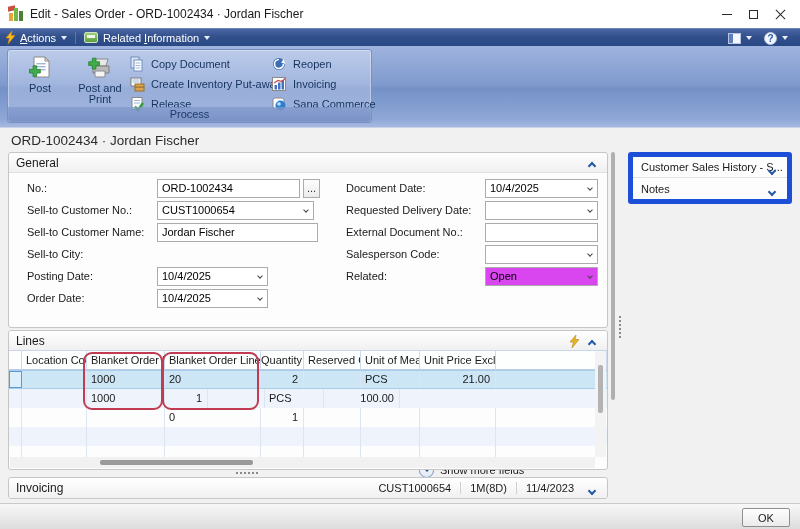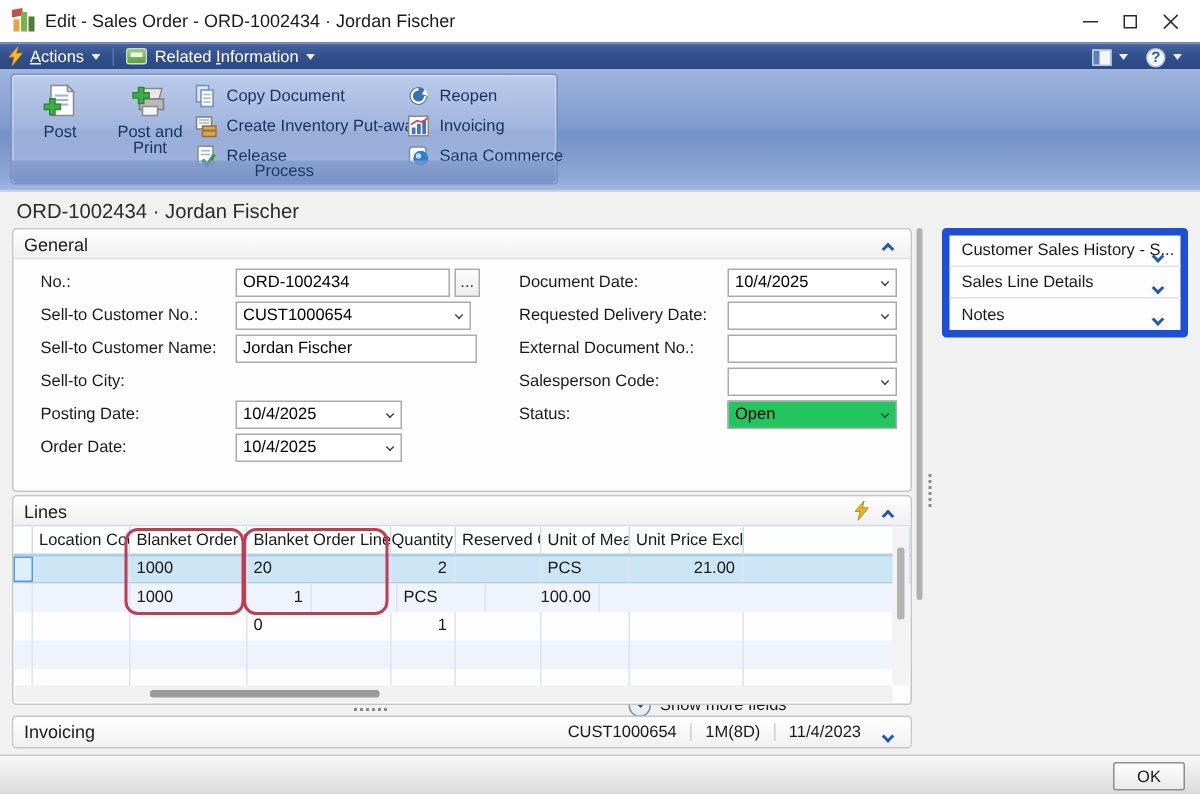--- a/index.html
+++ b/index.html
@@ -60,21 +60,21 @@
   .chev.up{transform:rotate(225deg)}
   .chev.down{transform:rotate(45deg)}
   .head-btn{position:absolute;right:8px;top:4px;width:14px;height:12px;background:none;border:0;cursor:default}
   .head-btn .chev.up{margin-top:3px}
   .head-btn .chev.down{margin-top:-1px}
 
   
   .frow{position:absolute;height:19px}
   .flabel{position:absolute;font-size:11px;color:#1a1a1a;line-height:19px;white-space:nowrap}
   .fbox{position:absolute;height:19px;border:1px solid #ababab;background:#fff;font-size:11px;color:#000;line-height:17px;padding:0 4px;white-space:nowrap;overflow:hidden}
-  .fbox.disabled{background:#22c55e}
+  .fbox.disabled{background:#d946ef}
   .fchev{position:absolute;right:5px;top:6px;width:4px;height:4px;border-right:1.5px solid #444;border-bottom:1.5px solid #444;transform:rotate(45deg)}
   .assist{position:absolute;width:17px;height:19px;border:1px solid #ababab;background:linear-gradient(#fdfdfd,#ececec);font-size:11px;line-height:15px;text-align:center;color:#333;cursor:default}
   .showmore{position:absolute;left:410px;top:308px;height:18px;display:flex;align-items:center;background:none;border:0;font-family:"Liberation Sans",sans-serif;cursor:default}
   .sm-ic{width:15px;height:15px;border-radius:50%;border:1px solid #7a92b8;background:linear-gradient(#ffffff,#dfe8f3);display:flex;align-items:center;justify-content:center;margin-right:6px}
   .sm-ic .chev{width:4px;height:4px;border-color:#2458a8;margin-top:-2px}
   .showmore .txt{font-size:11px;color:#1a1a1a}
 
   
   .grid{position:absolute;left:0;top:20px;right:0}
   .grow{display:flex;height:19px;font-size:11px;color:#1a1a1a}
@@ -320,21 +320,21 @@
     </div>
     <div class="frow" style="left:330px;top:70px;width:270px">
       <span class="flabel" style="left:7px">External Document No.:</span>
       <div class="fbox" style="left:146px;width:113px"><span></span></div>
     </div>
     <div class="frow" style="left:330px;top:92px;width:270px">
       <span class="flabel" style="left:7px">Salesperson Code:</span>
       <div class="fbox" style="left:146px;width:113px"><span></span><span class="fchev"></span></div>
     </div>
     <div class="frow" style="left:330px;top:114px;width:270px">
-      <span class="flabel" style="left:7px">Status:</span>
+      <span class="flabel" style="left:7px">Related:</span>
       <div class="fbox disabled" style="left:146px;width:113px"><span>Open</span><span class="fchev"></span></div>
     </div>
 
     <button class="showmore">
       <span class="sm-ic">
           <span class="chev down"></span>
         </span>
       <span class="txt">Show more fields</span>
     </button>
   </div>
@@ -466,24 +466,20 @@
       <i></i>
       <i></i>
     </div>
 
   <div class="sidebar">
     <div class="sb-row">
       <span class="t">Customer Sales History - S...</span>
       <button class="head-btn"><span class="chev down"></span></button>
     </div>
     <div class="sb-row">
-      <span class="t">Sales Line Details</span>
-      <button class="head-btn"><span class="chev down"></span></button>
-    </div>
-    <div class="sb-row">
       <span class="t">Notes</span>
       <button class="head-btn"><span class="chev down"></span></button>
     </div>
   </div>
 
   <div class="footer">
     <button class="okbtn">OK</button>
   </div>
 
 </div>

